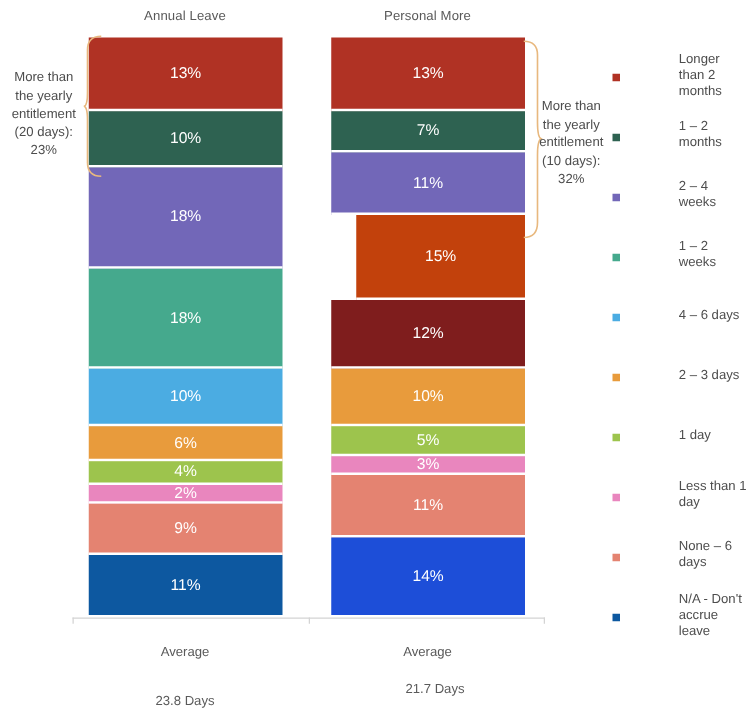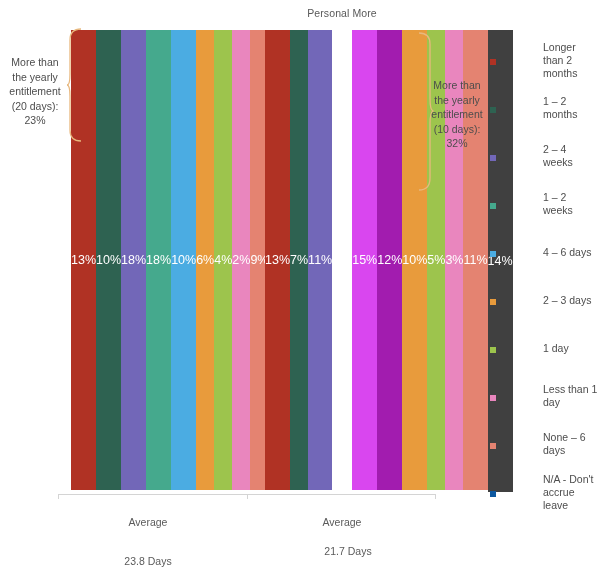--- a/index.html
+++ b/index.html
@@ -36,21 +36,21 @@
   #title-annual   { left: 68px; }
   #title-personal { left: 262px; }
 
   
   .bar {
     position: absolute;
     top: 30px;
     width: 155px;
     height: 462px;
     display: flex;
-    flex-direction: row;
+    flex-direction: column;
   }
   #bar-annual   { left: 71px; }
   #bar-personal { left: 265px; }
 
   .seg {
     position: relative;
     box-sizing: border-box;
     border-bottom: 2px solid #ffffff;
     display: flex;
     align-items: center;
@@ -143,20 +143,21 @@
     font-size: 10.5px;
     line-height: 13px;
     color: #4d4d4d;
   }
 </style>
 </head>
 <body>
 
 <div id="chart-root">
 
+  <div class="col-title" id="title-annual">Annual Leave</div>
   <div class="col-title" id="title-personal">Personal More</div>
 
   <div class="bar" id="bar-annual">
       <div class="seg" title="Longer than 2 months: 13%" style="flex-grow: 13; flex-basis: 0px; background: rgb(176, 50, 36);">
         <span class="seg-label">13%</span>
       </div>
       <div class="seg" title="1 – 2 months: 10%" style="flex-grow: 10; flex-basis: 0px; background: rgb(46, 98, 81);">
         <span class="seg-label">10%</span>
       </div>
       <div class="seg" title="3 – 4 weeks: 18%" style="flex-grow: 18; flex-basis: 0px; background: rgb(114, 103, 184);">
@@ -187,39 +188,39 @@
   <div class="bar" id="bar-personal">
       <div class="seg" title="Longer than 2 months: 13%" style="flex-grow: 13; flex-basis: 0px; background: rgb(176, 50, 36);">
         <span class="seg-label">13%</span>
       </div>
       <div class="seg" title="1 – 2 months: 7%" style="flex-grow: 7; flex-basis: 0px; background: rgb(46, 98, 81);">
         <span class="seg-label">7%</span>
       </div>
       <div class="seg" title="3 – 4 weeks: 11%" style="flex-grow: 11; flex-basis: 0px; background: rgb(114, 103, 184);">
         <span class="seg-label">11%</span>
       </div>
-      <div class="seg" title="1 – 2 weeks: 15%" style="flex-grow: 15; flex-basis: 0px; background: #d946ef; margin-left: 20px;">
+      <div class="seg" title="1 – 2 weeks: 15%" style="flex-grow: 15; flex-basis: 0px; background: #c2410c; margin-left: 20px;">
         <span class="seg-label">15%</span>
       </div>
-      <div class="seg" title="4 – 6 days: 12%" style="flex-grow: 12; flex-basis: 0px; background: #a21caf; justify-content: center;">
+      <div class="seg" title="4 – 6 days: 12%" style="flex-grow: 12; flex-basis: 0px; background: #7f1d1d; justify-content: center;">
         <span class="seg-label">12%</span>
       </div>
       <div class="seg" title="2 – 3 days: 10%" style="flex-grow: 10; flex-basis: 0px; background: rgb(232, 155, 60);">
         <span class="seg-label">10%</span>
       </div>
       <div class="seg" title="1 day: 5%" style="flex-grow: 5; flex-basis: 0px; background: rgb(157, 196, 77);">
         <span class="seg-label">5%</span>
       </div>
       <div class="seg" title="Less than 1 day: 3%" style="flex-grow: 3; flex-basis: 0px; background: rgb(233, 134, 190);">
         <span class="seg-label">3%</span>
       </div>
       <div class="seg" title="None – 0 days: 11%" style="flex-grow: 11; flex-basis: 0px; background: rgb(228, 131, 113);">
         <span class="seg-label">11%</span>
       </div>
-      <div class="seg" title="N/A - Don't accrue leave: 14%" style="flex-grow: 14; flex-basis: 0px; background: #404040;">
+      <div class="seg" title="N/A - Don't accrue leave: 14%" style="flex-grow: 14; flex-basis: 0px; background: #1d4ed8;">
         <span class="seg-label">14%</span>
       </div>
     </div>
 
   <div id="axis-line"></div>
   <div class="axis-tick" id="tick-start"></div>
   <div class="axis-tick" id="tick-mid"></div>
   <div class="axis-tick" id="tick-end"></div>
 
   <div class="avg-block avg-word" id="avg-word-annual">Average</div>

